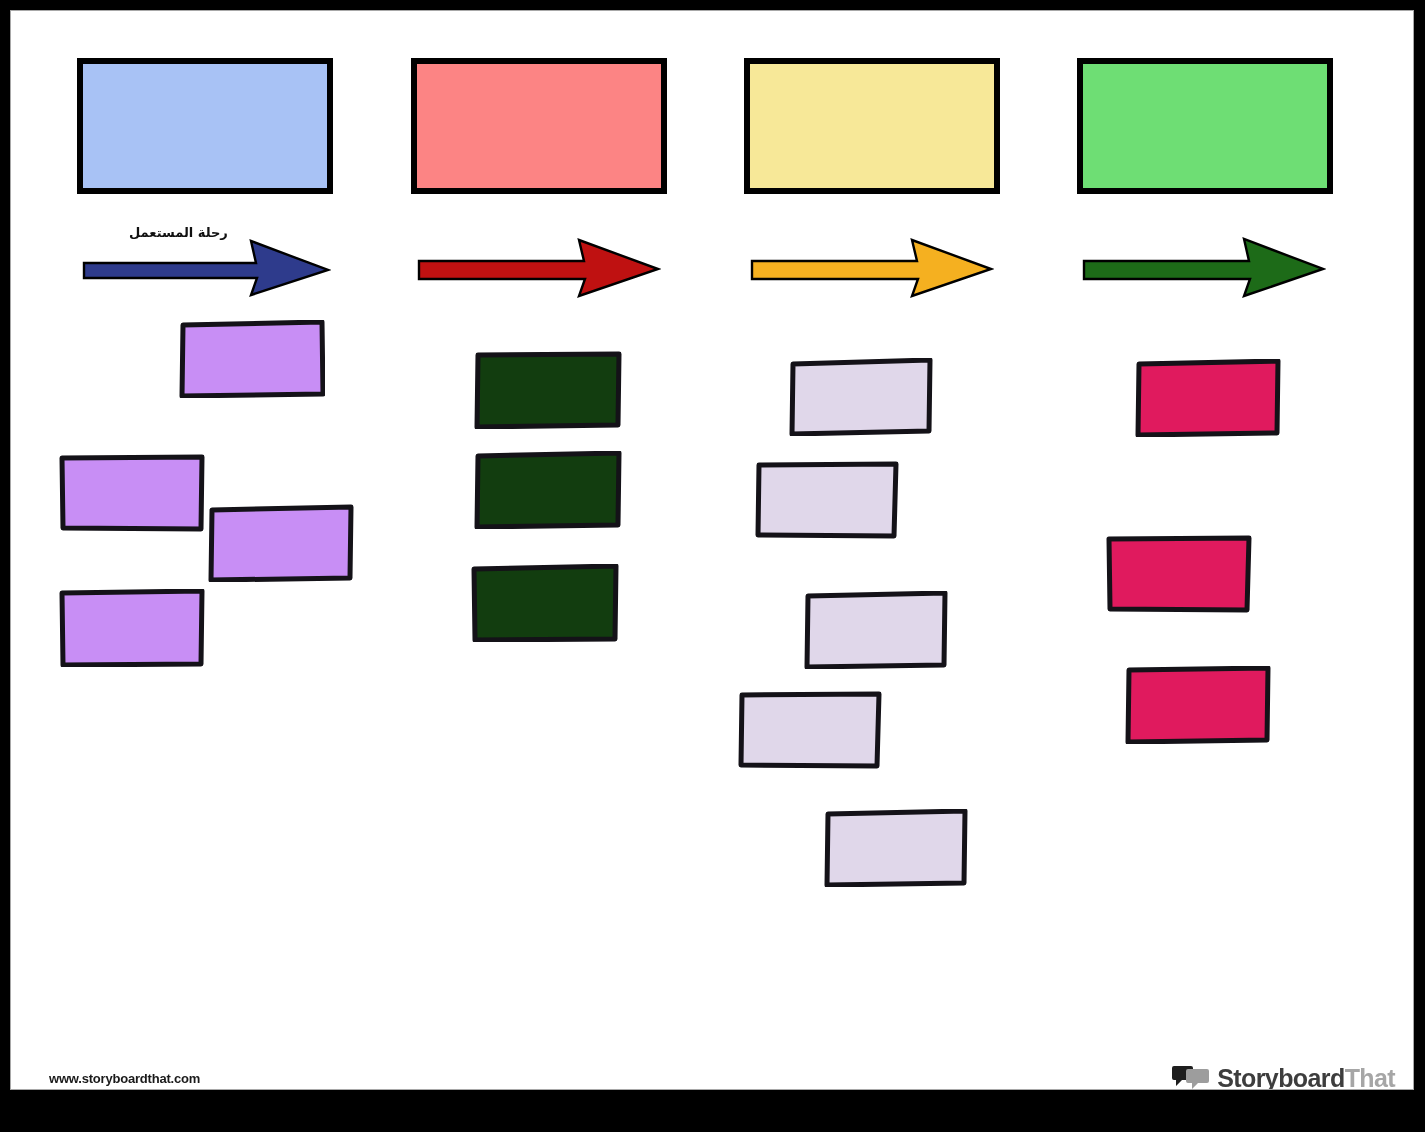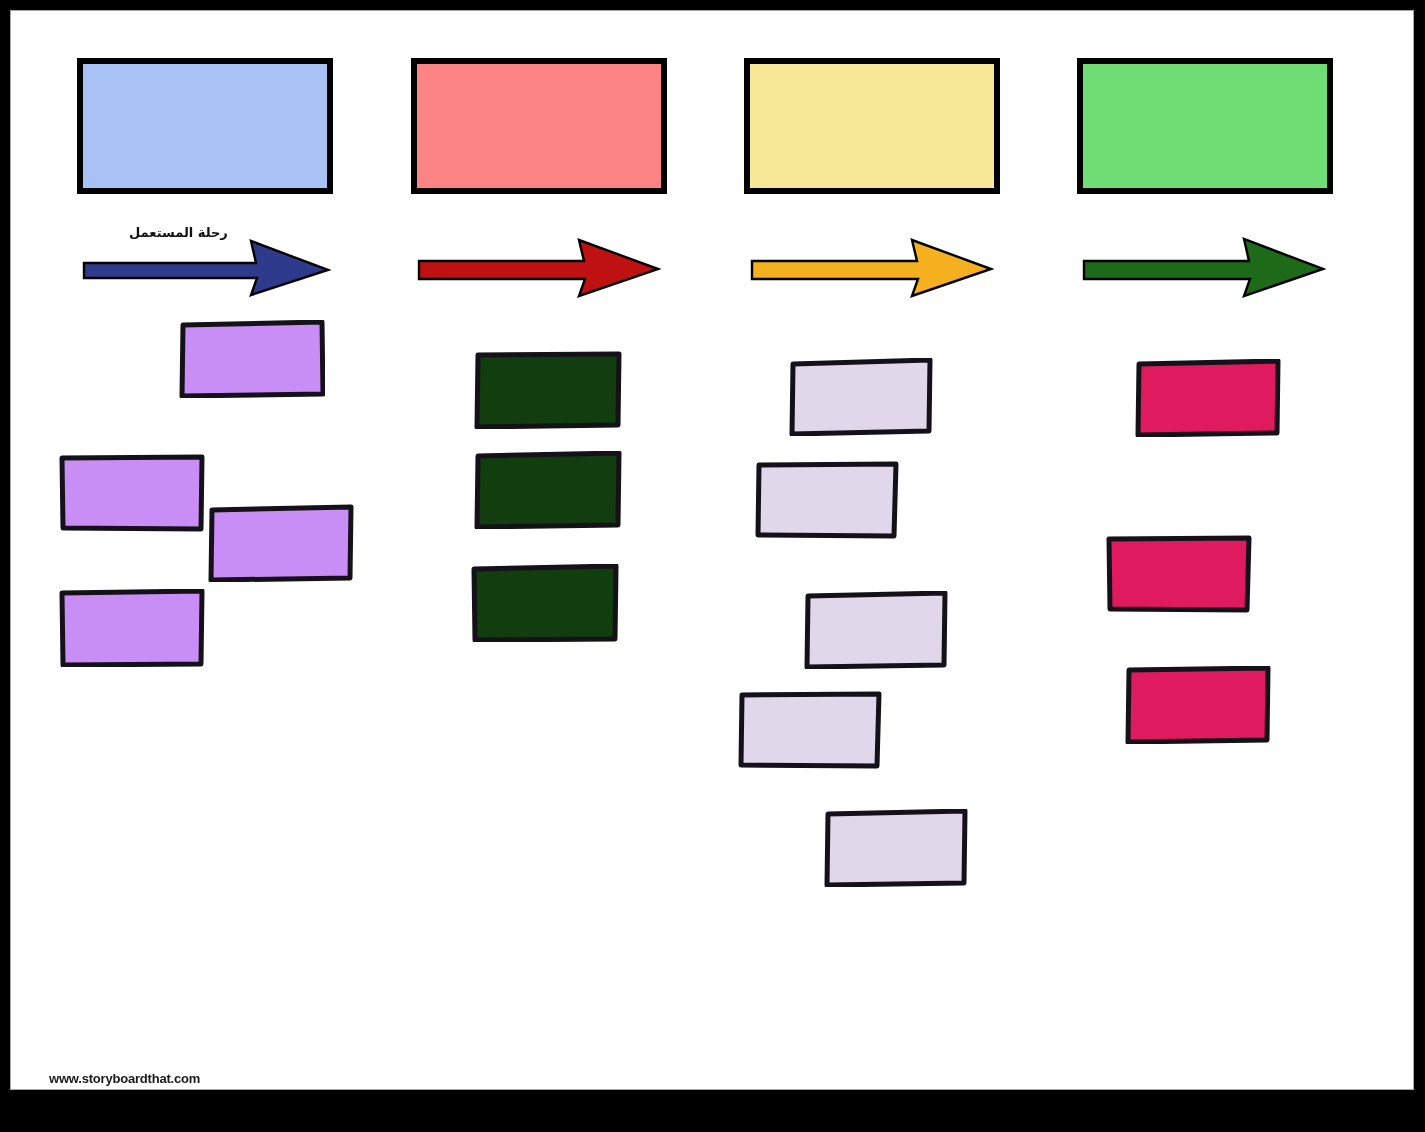--- a/index.html
+++ b/index.html
@@ -214,15 +214,26 @@
       </svg>
     </div>
     <div class="hand-rect" style="left:1114px; top:655px; width:146px; height:78px;">
       <svg viewBox="0 0 146 78" preserveAspectRatio="none">
         <path d="M4,4 L143,2 L142,74 L3,76 Z" fill="#e01a5e" stroke="#141218" stroke-width="5" stroke-linejoin="round"></path>
       </svg>
     </div>
 
     <div id="footer-url">www.storyboardthat.com</div>
 
+    <div id="logo">
+      <span class="bubbles">
+        <svg width="38" height="26" viewBox="0 0 38 26">
+          <path d="M2,3 h17 a2,2 0 0 1 2,2 v10 a2,2 0 0 1 -2,2 h-9 l-6,6 v-6 h-2 a2,2 0 0 1 -2,-2 v-10 a2,2 0 0 1 2,-2 z" fill="#1e1e1e"></path>
+          <path d="M16,6 h19 a2,2 0 0 1 2,2 v10 a2,2 0 0 1 -2,2 h-9 l-6,6 v-6 h-4 a2,2 0 0 1 -2,-2 v-10 a2,2 0 0 1 2,-2 z" fill="#9d9d9d"></path>
+        </svg>
+      </span>
+      <span class="wordmark">
+        <span class="wm-dark">Storyboard</span><span class="wm-light">That</span>
+      </span>
+    </div>
 
   </div>
 </div>
 
 </body></html>

